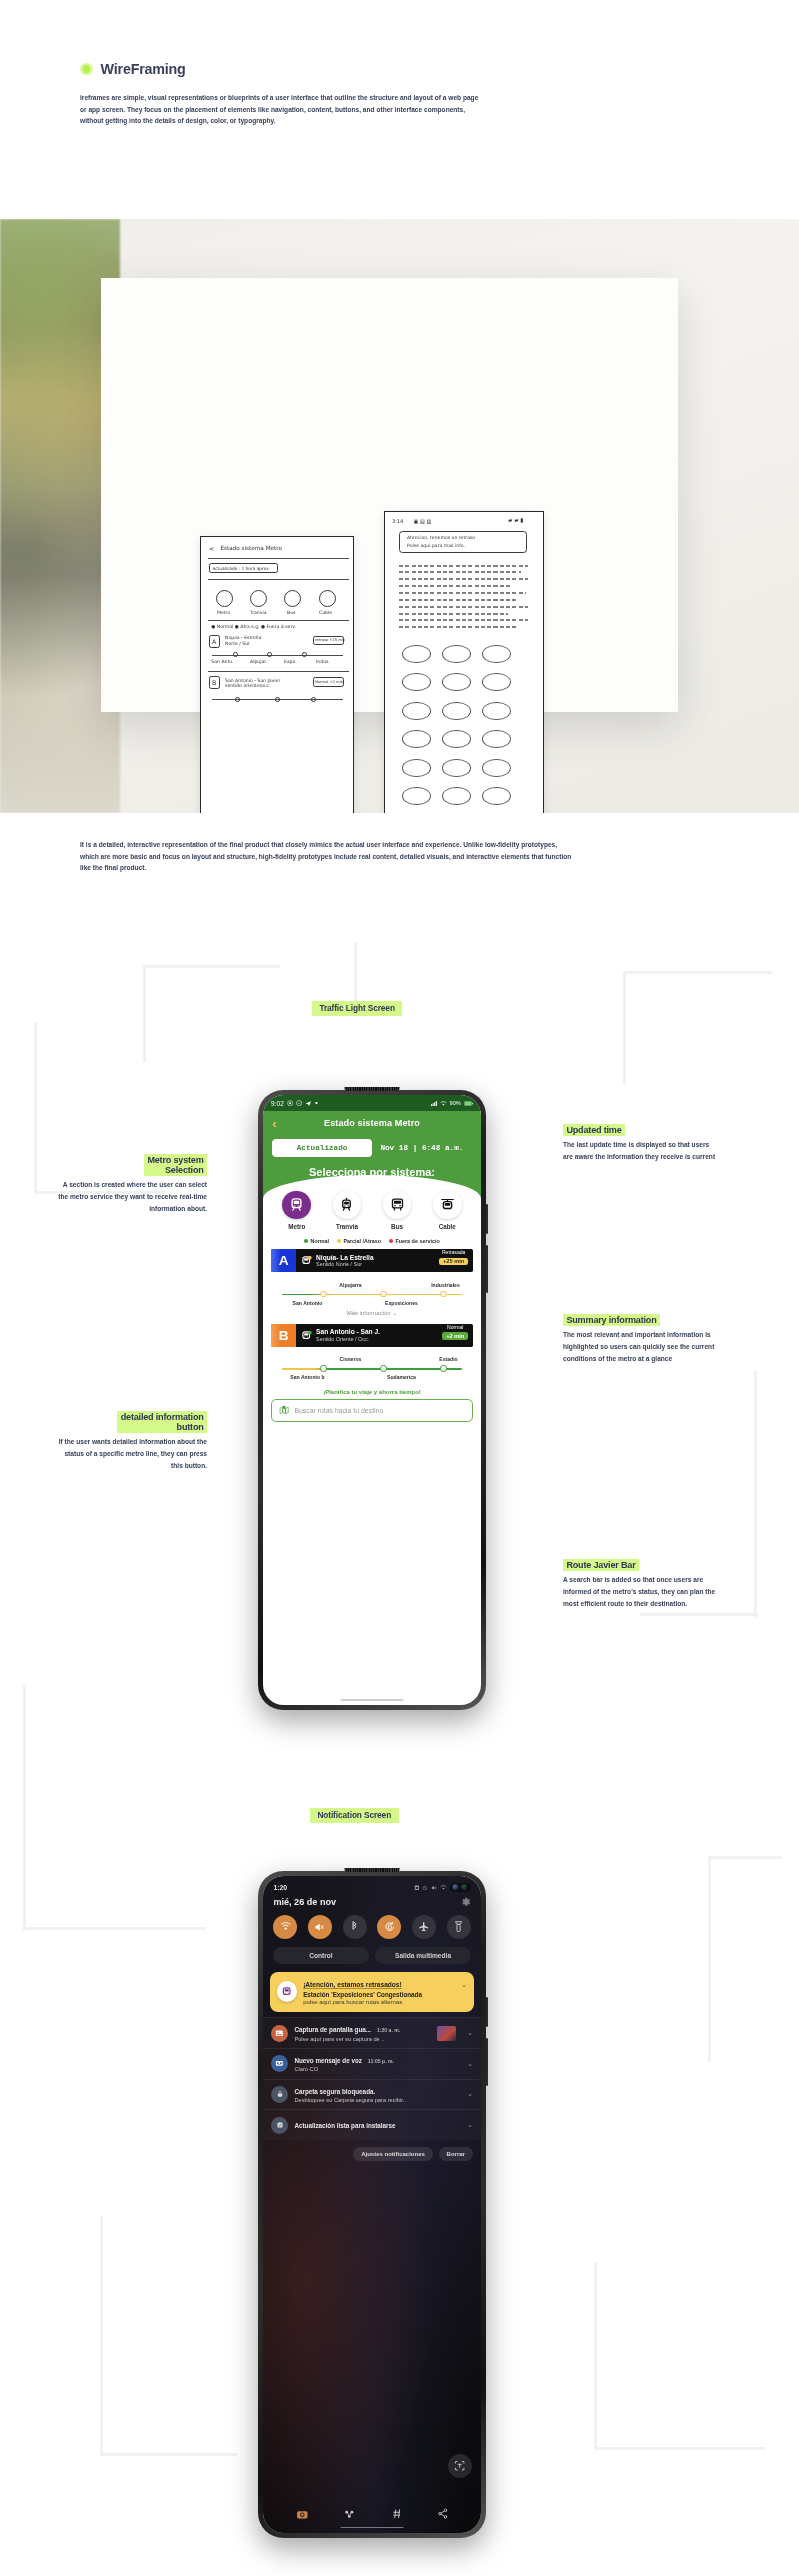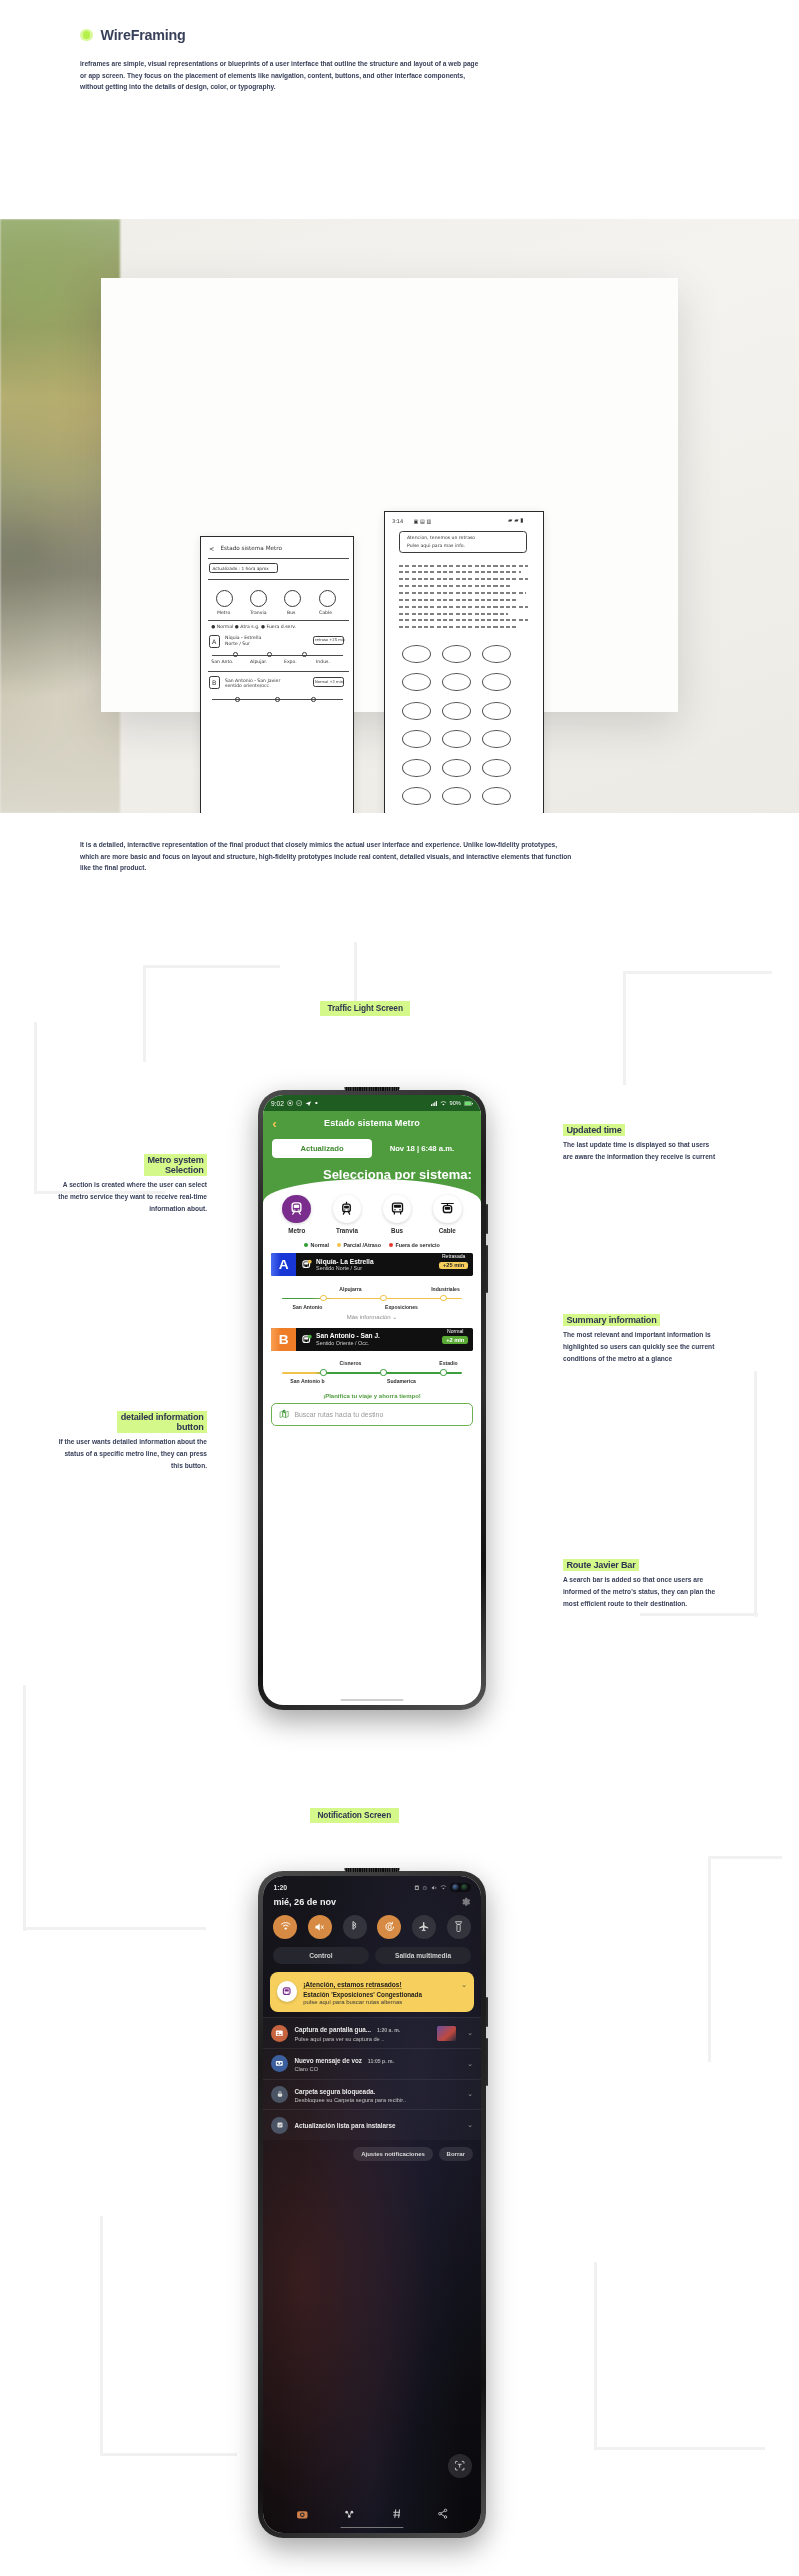--- a/index.html
+++ b/index.html
@@ -22,21 +22,21 @@
     background: #d8f99a;
     display: flex; align-items: center; justify-content: center;
     flex: 0 0 auto;
   }
   .bullet::after { content:""; width: 7.4px; height: 7.4px; border-radius:50%; background:#b6f04a; }
   .sec-title { font-size: 14.3px; font-weight: 700; color:#39405a; letter-spacing:-0.2px; }
   .sec-body { font-size: 6.6px; line-height: 1.75; color:#39405a; font-weight:600; }
 
   
   #wireframing-section { position:absolute; left:0; top:0; width:800px; }
-  #wireframing-section .sec-head { margin-left: 80px; padding-top: 27px; }
+  #wireframing-section .sec-head { margin-left: 80px; padding-top: 61px; }
   #wf-desc { margin-left: 80px; margin-top: 15px; width: 400px; }
 
   
   .photo-band {
     position:absolute; left:0; top:219px; width:800px; height:594px;
     background: linear-gradient(160deg,#efeee9 0%,#f4f3ef 35%,#eceae4 100%);
     overflow:hidden;
   }
   .photo-band .desk-left {
     position:absolute; left:0; top:0; width:120px; height:594px;
@@ -132,25 +132,25 @@
     background:#4f9c3f; color:#fff; padding:6.9px 0 8px; position:relative; z-index:10;
     display:flex; align-items:center; justify-content:center;
   }
   .p1-back{ position:absolute; left:9.1px; top:50%; transform:translateY(-50%); font-size:13.7px; color:#f5c453; line-height:1; font-weight:700;}
   .p1-title{ font-size:9.1px; font-weight:700; letter-spacing:0.1px; }
   .p1-green-body{
     background:#4f9c3f; padding: 3.4px 9.1px 0; position:relative;
   }
   .p1-chiprow{ display:flex; gap:0; border-radius:3.4px; overflow:hidden; background:#4f9c3f; }
   .p1-chip{
-    flex:1; text-align:center; padding:4.6px 2.3px; font-size:7.7px; font-weight:700;
+    flex:1; text-align:center; padding:4.6px 2.3px; font-size:7.7px; font-weight:700;font-family:Liberation Mono, monospace;
   }
   .p1-chip.active{ background:#fff; color:#3f8a31; border-radius:4px; }
   .p1-chip.plain{ color:#fff; }
-  .p1-subtitle{ text-align:right; color:#fff; font-size:13px; font-weight:700; margin-top:9.1px; }
+  .p1-subtitle{ text-align:center; color:#fff; font-size:11px; font-weight:700; margin-top:9.1px; }
 
   .p1-curve{
     position:absolute; left:0; right:0; bottom:-0.6px; height:33px; background:#fff;
     border-radius:70% 70% 0 0 / 100% 100% 0 0;
   }
   .p1-modes{
     display:flex; justify-content:space-between; padding: 0 13.7px; margin-top:-17px;
     position:relative; z-index:6;
   }
   .mode{ text-align:center; width:40px; }
@@ -383,21 +383,21 @@
       <div class="wf-ellipse" style="left:57px; top:275px; width:28.6px; height:18.3px;"></div>
       <div class="wf-ellipse" style="left:97px; top:275px; width:28.6px; height:18.3px;"></div>
 
     </div>
   </div>
 
   <div id="hifi-section">
     <p id="hifi-desc" class="sec-body">It is a detailed, interactive representation of the final product that closely mimics the actual user interface and experience. Unlike low-fidelity prototypes, which are more basic and focus on layout and structure, high-fidelity prototypes include real content, detailed visuals, and interactive elements that function like the final product.</p>
   </div>
 
-  <div class="screen-label" style="left:320px; top:1001px;">Traffic Light Screen</div>
+  <div class="screen-label" style="left:312px; top:1001px;">Traffic Light Screen</div>
   <div class="screen-label" style="left:310px; top:1808px;">Notification Screen</div>
 
   <div class="phone" id="phone-1">
     <div class="notch"></div>
     <div class="btn-side" style="top:114px; height:30px;"></div>
     <div class="btn-side" style="top:155px; height:48px;"></div>
     <div class="screen">
 
       <div class="p1-statusbar">
         <span>9:02</span>

